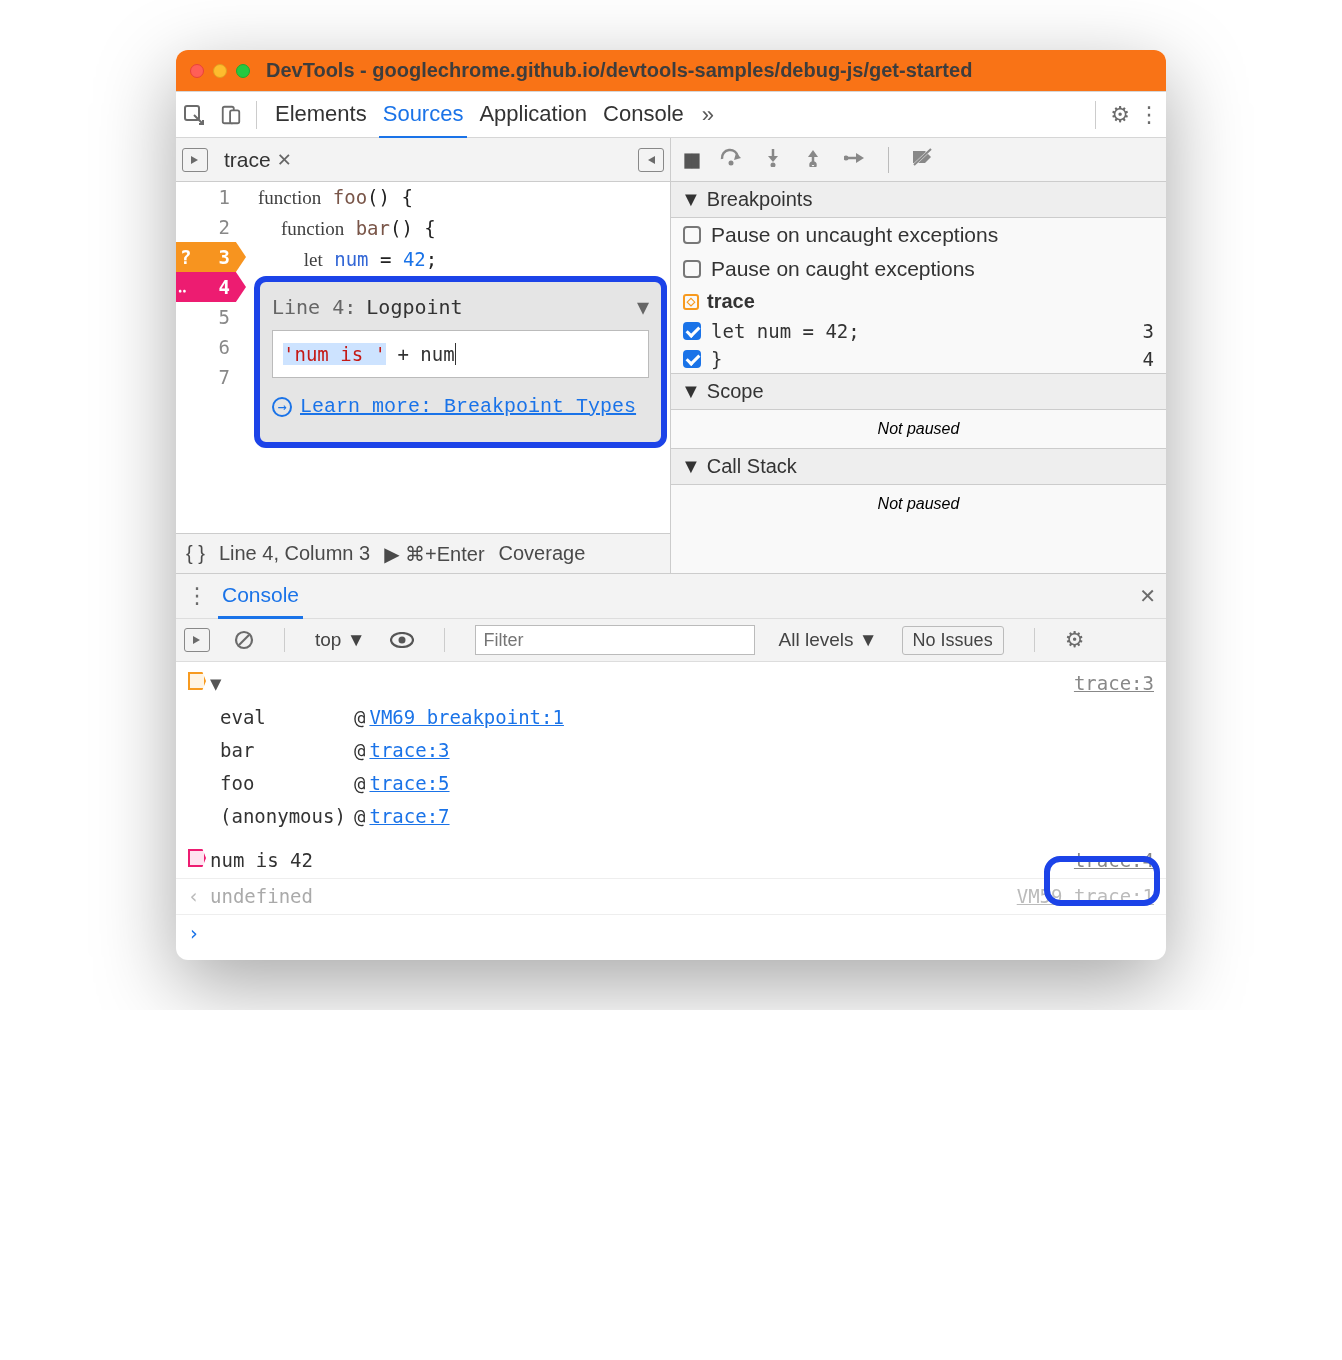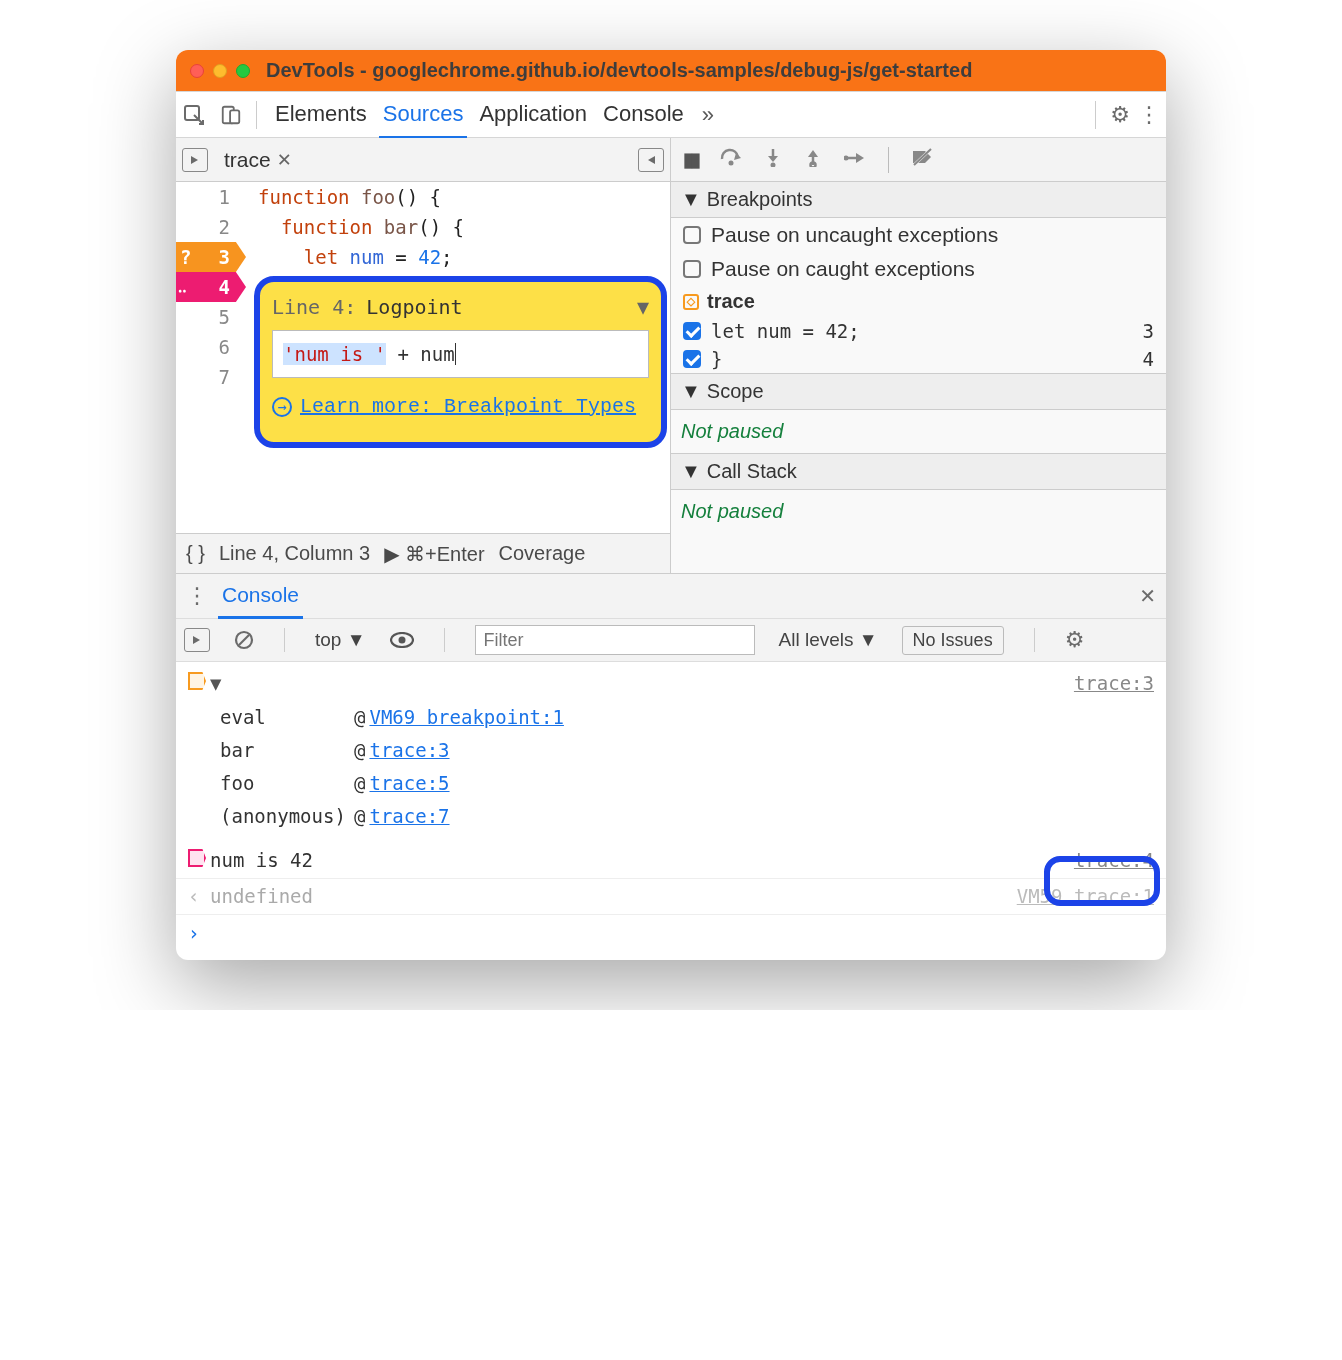--- a/index.html
+++ b/index.html
@@ -64,27 +64,27 @@
   .src-tab .close { font-size: 18px; color:#666; }
   
   .code-area { flex:1; display: flex; font-family: Menlo, Consolas, monospace; font-size: 19px; line-height: 30px; background:#fff; position:relative;}
   .gutter { width: 70px; text-align: right; color:#888; user-select:none; }
   .gutter .ln { padding-right: 16px; position: relative; height:30px;}
   .ln.bp-orange { background:#f7941f; color:#fff; font-weight:600; clip-path: polygon(0 0, 86% 0, 100% 50%, 86% 100%, 0 100%); margin-left:-2px; padding-left:2px;}
   .ln.bp-orange::before { content:"?"; position:absolute; left:6px; color:#fff; font-weight:700;}
   .ln.bp-pink { background:#ed1c71; color:#fff; font-weight:600; clip-path: polygon(0 0, 86% 0, 100% 50%, 86% 100%, 0 100%); margin-left:-2px; padding-left:2px;}
   .ln.bp-pink::before { content:"‥"; position:absolute; left:4px; color:#fff; font-weight:700; font-size:16px;}
   .code-lines { flex:1; padding-left: 12px; white-space: pre; color:#222;}
-  .kw { color:#c2410c; } .fn { color:#795548; } .nm { color:#3367d6; } .num { color:#1a73e8; }
+  .kw { color:#404040;font-family:Liberation Serif, serif; } .fn { color:#795548; } .nm { color:#3367d6; } .num { color:#1a73e8; }
   
   .src-footer { display:flex; align-items:center; height:40px; padding:0 10px; border-top:1px solid #ccc; gap:14px; font-size:20px; color:#4a4a4a; background:#f3f3f3; overflow:hidden;}
   
   .popover {
     position:absolute; left:78px; top:94px; width:413px; 
-    border: 6px solid #1c43e8; border-radius: 20px; background:#fde047;
+    border: 6px solid #1c43e8; border-radius: 12px; background:#e5e5e5;
     z-index: 10; padding: 0;
   }
   .pop-head { display:flex; align-items:center; gap:10px; padding:10px 12px 8px; color:#666; font-size:20px;}
   .pop-head .dd { margin-left:auto; color:#666;}
   .pop-input { margin:0 12px 14px; background:#fff; border:1px solid #bbb; padding:8px 10px; font-family: Menlo, monospace; font-size:19px;}
   .pop-input .str { color:#c41a16; } 
   .pop-input .sel { background:#cde3ff; }
   .pop-link-row { display:flex; align-items:center; gap:8px; padding:0 12px 20px; }
   .pop-link { color:#1a73e8; text-decoration: underline; font-size:20px;font-family:Liberation Mono, monospace;}
   .circ-arrow { width:20px; height:20px; border:2px solid #1a73e8; border-radius:50%; display:inline-flex; align-items:center; justify-content:center; color:#1a73e8; font-size:15px;}
@@ -94,21 +94,21 @@
   .section-hdr { display:flex; align-items:center; gap:6px; font-size:20px; color:#333; padding:6px 10px; background:#eee; border-top:1px solid #ccc; border-bottom:1px solid #ccc;}
   .section-hdr.first { border-top:none;}
   .checkrow { display:flex; align-items:center; gap:10px; padding:5px 12px; font-size:21px;}
   .cbx { width:18px; height:18px; border:2px solid #777; border-radius:4px; display:inline-block; position:relative;}
   .cbx.checked { background:#1a73e8; border-color:#1a73e8;}
   .cbx.checked::after { content:""; position:absolute; left:4px; top:0px; width:5px; height:10px; border:solid #fff; border-width:0 3px 3px 0; transform:rotate(45deg);}
   .bp-file { display:flex; align-items:center; gap:8px; padding:4px 12px; font-size:20px;}
   .bp-file-icon { width:16px; height:16px; border:2px solid #f79a1f; border-radius:3px; display:inline-flex; align-items:center; justify-content:center; font-size:11px; color:#f79a1f; font-weight:700;}
   .bp-line { display:flex; align-items:center; padding:3px 12px; font-family:Menlo,monospace; font-size:19px;}
   .bp-line .num-right { margin-left:auto; color:#333;}
-  .notpaused { text-align:left; padding:10px; font-style:italic; color:#15803d; font-size:20px;}
+  .notpaused { text-align:center; padding:10px; font-style:italic; color:#000000; font-size:16px;}
   
   .drawer { border-top:1px solid #ccc; }
   .drawer-tabs { display:flex; align-items:center; height:44px; padding:0 10px; gap:10px; background:#f3f3f3;}
   .drawer-toolbar { display:flex; align-items:center; height:44px; padding:0 8px; gap:24px; border-top:1px solid #ddd; border-bottom:1px solid #ddd; background:#f3f3f3;}
   .filter-input { flex:0 0 280px; height:30px; border:1px solid #bbb; padding:0 8px; font-size:18px; color:#888; background:#fff;}
   .chip { border:1px solid #bbb; padding:3px 10px; font-size:18px; color:#444; border-radius:3px;}
   .console-body { font-family: Menlo, monospace; font-size:19px; line-height:33px; padding:4px 0 8px; position:relative;}
   .console-row { display:flex; align-items:flex-start; padding:1px 12px; }
   .console-row .row-icon { width:22px; display:inline-block; }
   .console-row .content { flex:1; }

